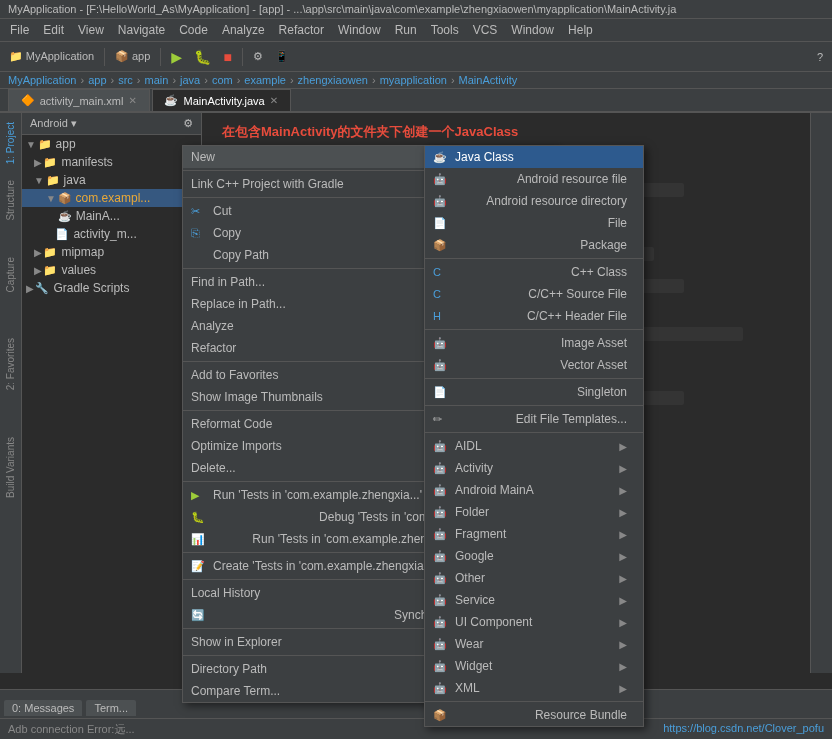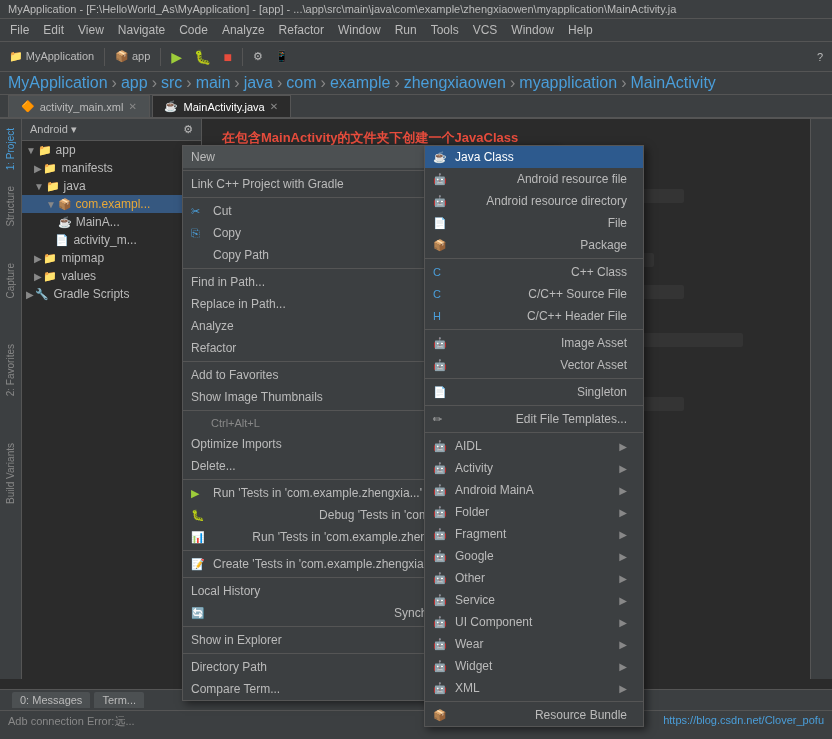--- a/index.html
+++ b/index.html
@@ -62,21 +62,21 @@
     }
     .toolbar-separator { width: 1px; height: 18px; background: #555; margin: 0 3px; }
 
     
     .breadcrumb-bar {
       background: #3c3f41;
       display: flex;
       align-items: center;
       padding: 2px 8px;
       border-bottom: 1px solid #555;
-      font-size: 16px;
+      font-size: 11px;
       color: #bbbbbb;
       gap: 4px;
     }
     .breadcrumb-item { color: #4a9eda; cursor: pointer; }
     .breadcrumb-sep { color: #888; }
 
     
     .tab-bar {
       background: #3c3f41;
       display: flex;
@@ -255,23 +255,24 @@
       bottom: 0;
       left: 0;
       right: 0;
       height: 50px;
       background: #3c3f41;
       border-top: 1px solid #555;
     }
     .bottom-tabs {
       display: flex;
       align-items: center;
-      padding: 2px 12px;
+      padding: 2px 4px;
       gap: 4px;
       border-bottom: 1px solid #555;
+      margin-top: 8px;
     }
     .bottom-tab {
       color: #bbbbbb;
       font-size: 11px;
       padding: 2px 8px;
       cursor: pointer;
       background: #4c5052;
       border-radius: 2px 2px 0 0;
     }
     .bottom-status {
@@ -510,20 +511,21 @@
     <div class="menu-divider"></div>
     <div class="menu-section-item">
       <span>Add to Favorites</span>
     </div>
     <div class="menu-section-item">
       <span style="flex:1">Show Image Thumbnails</span>
       <span class="shortcut">Ctrl+Shift+T</span>
     </div>
     <div class="menu-divider"></div>
     <div class="menu-section-item">
+      <span style="flex:1">Reformat Code</span>
       <span class="shortcut">Ctrl+Alt+L</span>
     </div>
     <div class="menu-section-item">
       <span style="flex:1">Optimize Imports</span>
       <span class="shortcut">Ctrl+Alt+O</span>
     </div>
     <div class="menu-section-item">
       <span style="flex:1">Delete...</span>
       <span class="shortcut">Delete</span>
     </div>

